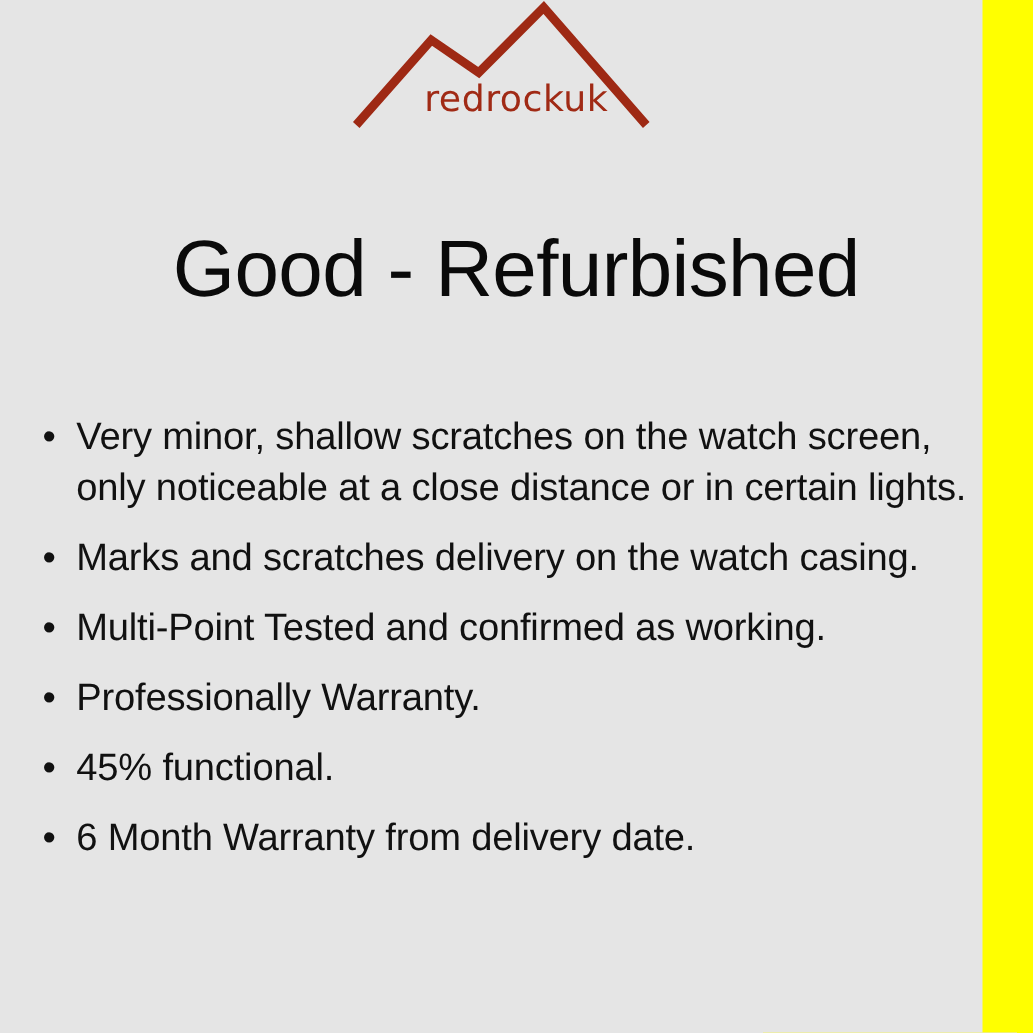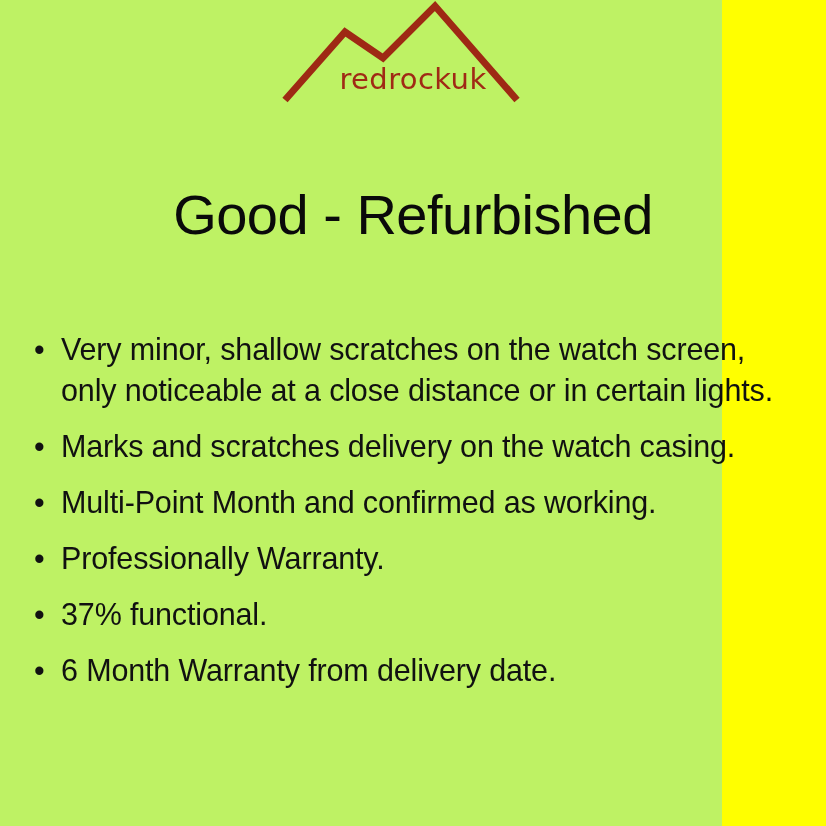--- a/index.html
+++ b/index.html
@@ -8,23 +8,23 @@
   }
   body {
     width: 826px;
     height: 826px;
     background: #ffff00;
     font-family: "Liberation Sans", sans-serif;
     overflow: hidden;
   }
   .page {
     position: relative;
-    width: 722px;
+    width: 786px;
     height: 826px;
-    background: #bef264;
+    background: #e5e5e5;
     box-sizing: border-box;
   }
 
   
   .logo-wrap {
     position: absolute;
     left: 0;
     top: 0;
     width: 826px;
     height: 112px;
@@ -53,21 +53,21 @@
   }
 
   
   .title {
     position: absolute;
     left: 0;
     top: 178px;
     width: 826px;
     text-align: center;
     font-family: "Liberation Sans", sans-serif;
-    font-size: 56px;
+    font-size: 64px;
     font-weight: 400;
     color: #0a0a0a;
     line-height: 74px;
     letter-spacing: -0.5px;
     white-space: nowrap;
   }
 
   
   .bullets {
     position: absolute;
@@ -122,29 +122,29 @@
     <li class="bullet-item">
       <span class="bullet-dot">•</span>
       <span class="bullet-text">Very minor, shallow scratches on the watch screen, only noticeable at a close distance or in certain lights.</span>
     </li>
     <li class="bullet-item">
       <span class="bullet-dot">•</span>
       <span class="bullet-text">Marks and scratches delivery on the watch casing.</span>
     </li>
     <li class="bullet-item">
       <span class="bullet-dot">•</span>
-      <span class="bullet-text">Multi-Point Month and confirmed as working.</span>
+      <span class="bullet-text">Multi-Point Tested and confirmed as working.</span>
     </li>
     <li class="bullet-item">
       <span class="bullet-dot">•</span>
       <span class="bullet-text">Professionally Warranty.</span>
     </li>
     <li class="bullet-item">
       <span class="bullet-dot">•</span>
-      <span class="bullet-text">37% functional.</span>
+      <span class="bullet-text">45% functional.</span>
     </li>
     <li class="bullet-item">
       <span class="bullet-dot">•</span>
       <span class="bullet-text">6 Month Warranty from delivery date.</span>
     </li>
   </ul>
 
 </div>
 
 </body></html>

